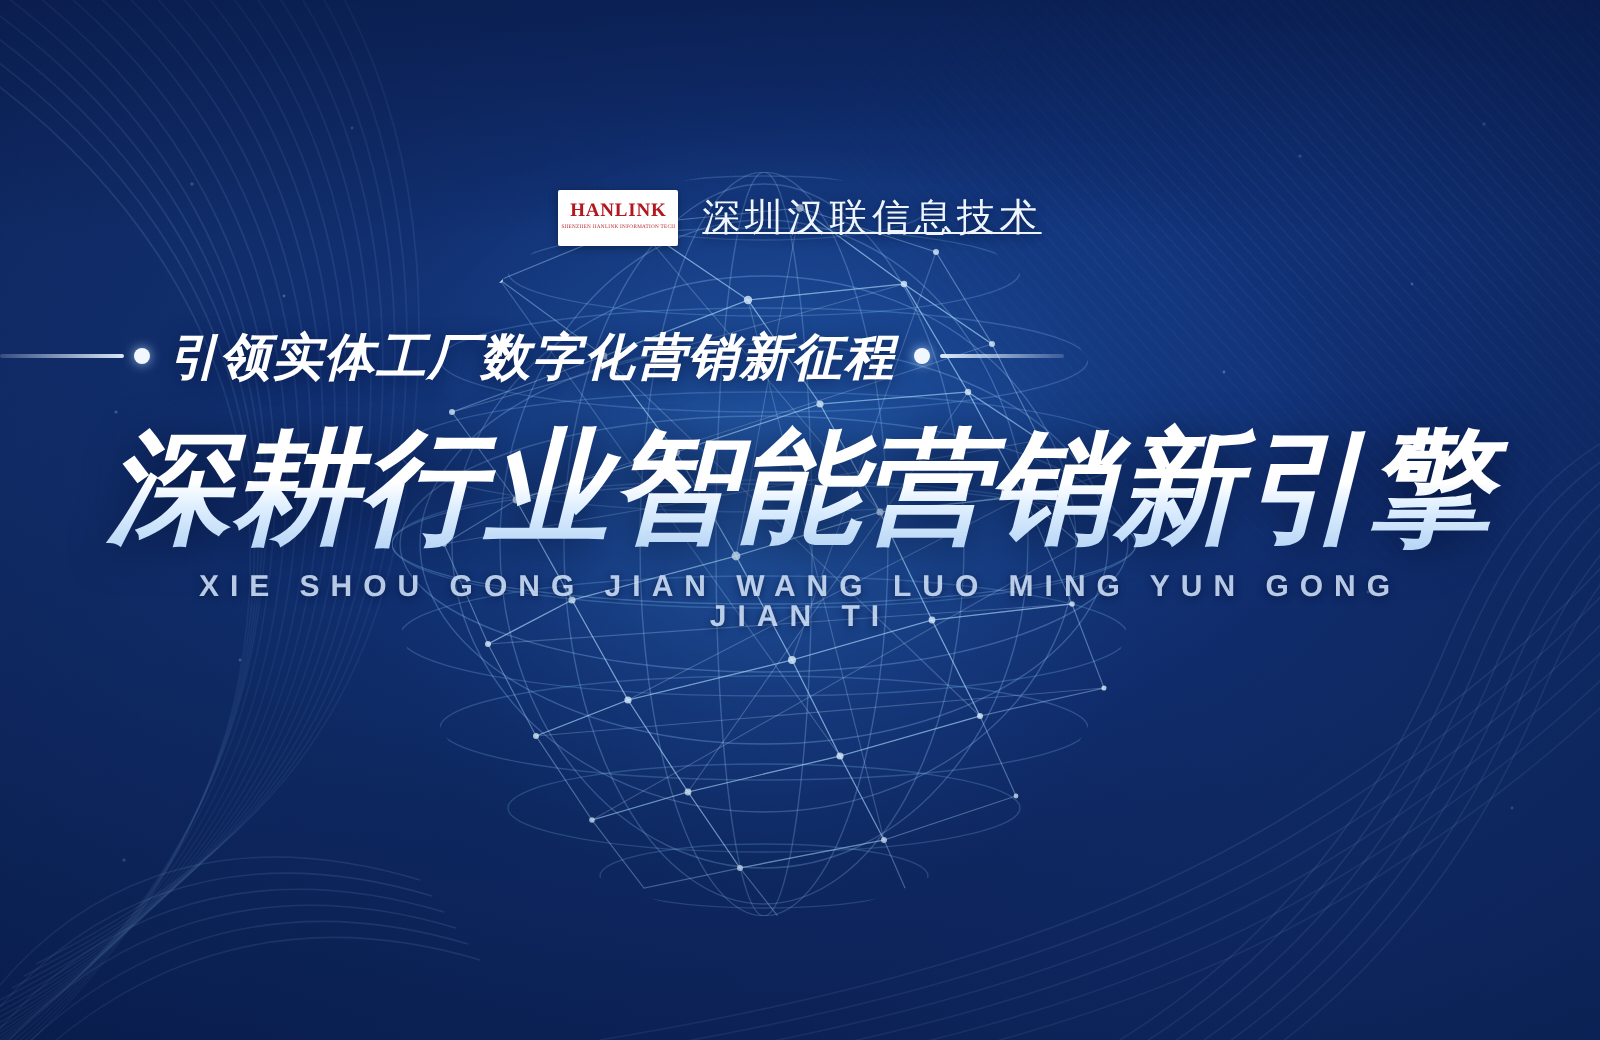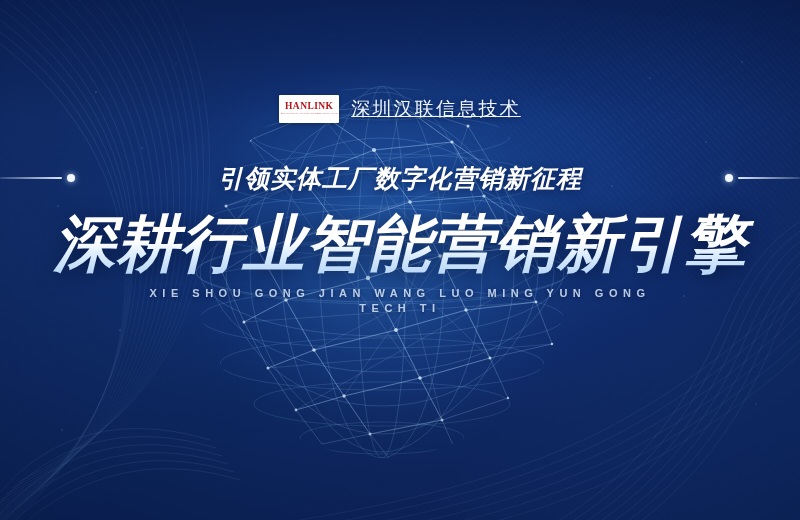--- a/index.html
+++ b/index.html
@@ -54,21 +54,21 @@
     letter-spacing:.15px; line-height:1; margin-top:2px; white-space:nowrap; opacity:.95;
   }
   .logo-text{
     color:#eef5ff; font-size:19px; letter-spacing:2.2px; font-weight:400;
     text-shadow:0 1px 6px rgba(4,20,60,.8); white-space:nowrap;text-decoration:underline;
   }
 
   
   .subtitle-row{
     position:absolute; left:0; right:0; top:160px; height:36px;
-    display:flex; align-items:center; justify-content:space-between; gap:9px;
+    display:flex; align-items:center; justify-content:flex-start; gap:9px;
   }
   .rule{ display:flex; align-items:center; gap:5px; }
   .rule .bar{ width:62px; height:2px; background:linear-gradient(90deg, rgba(222,236,255,.18), rgba(230,242,255,.95)); border-radius:2px; }
   .rule.right .bar{ background:linear-gradient(90deg, rgba(230,242,255,.95), rgba(222,236,255,.18)); }
   .rule .dot{ width:8px; height:8px; border-radius:50%; background:#f2f7ff; box-shadow:0 0 6px rgba(180,215,255,.85); }
   .subtitle{
     font-size:25px; font-weight:700; font-style:italic; color:#ffffff;
     letter-spacing:1px; white-space:nowrap;
     text-shadow:0 2px 10px rgba(6,24,70,.85);
   }
@@ -89,21 +89,21 @@
     display:flex; align-items:center; justify-content:center;
     font-size:62px; font-weight:700; font-style:italic; white-space:nowrap;
     letter-spacing:1px; color:rgba(6,22,66,.55); z-index:-1;
     transform:translate(2px,3px);
   }
 
   
   .pinyin{
     position:absolute; left:0; right:0; top:286px;
     text-align:center; color:#cfe0f6; opacity:.88;
-    font-size:11px; font-weight:700; letter-spacing:5.5px;
+    font-size:15px; font-weight:700; letter-spacing:5.5px;
     line-height:15px; white-space:nowrap;
     text-shadow:0 1px 4px rgba(5,20,60,.8);
   }
   .pinyin .l2{ display:block; }
 
   
   .tagline{
     position:absolute; left:0; right:0; top:345px; height:40px;
     display:flex; align-items:center; justify-content:center;
     font-size:27px; color:#e8f1fd; letter-spacing:9px;
@@ -338,17 +338,17 @@
       <span class="dot"></span>
       <span class="bar"></span>
     </span>
   </div>
 
   <div class="title-shadow">深耕行业智能营销新引擎</div>
   <div class="title">深耕行业智能营销新引擎</div>
 
   <div class="pinyin">
     <span class="l1">XIE SHOU GONG JIAN WANG LUO MING YUN GONG</span>
-    <span class="l2">TECH TI</span>
+    <span class="l2">JIAN TI</span>
   </div>
 
 
 </div>
 
 </body></html>

